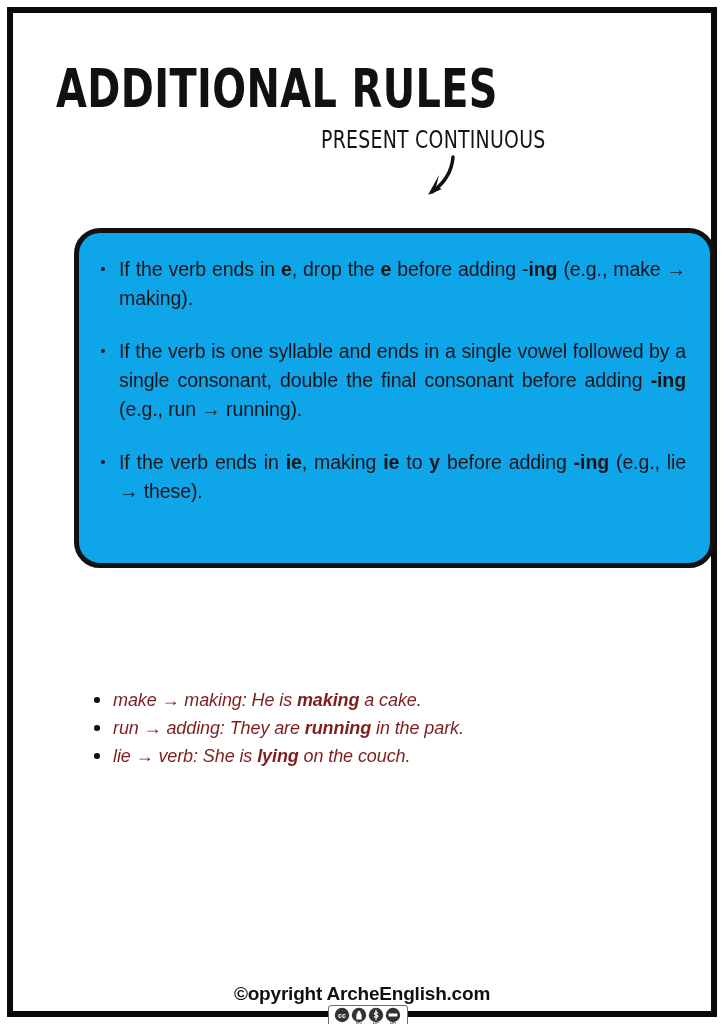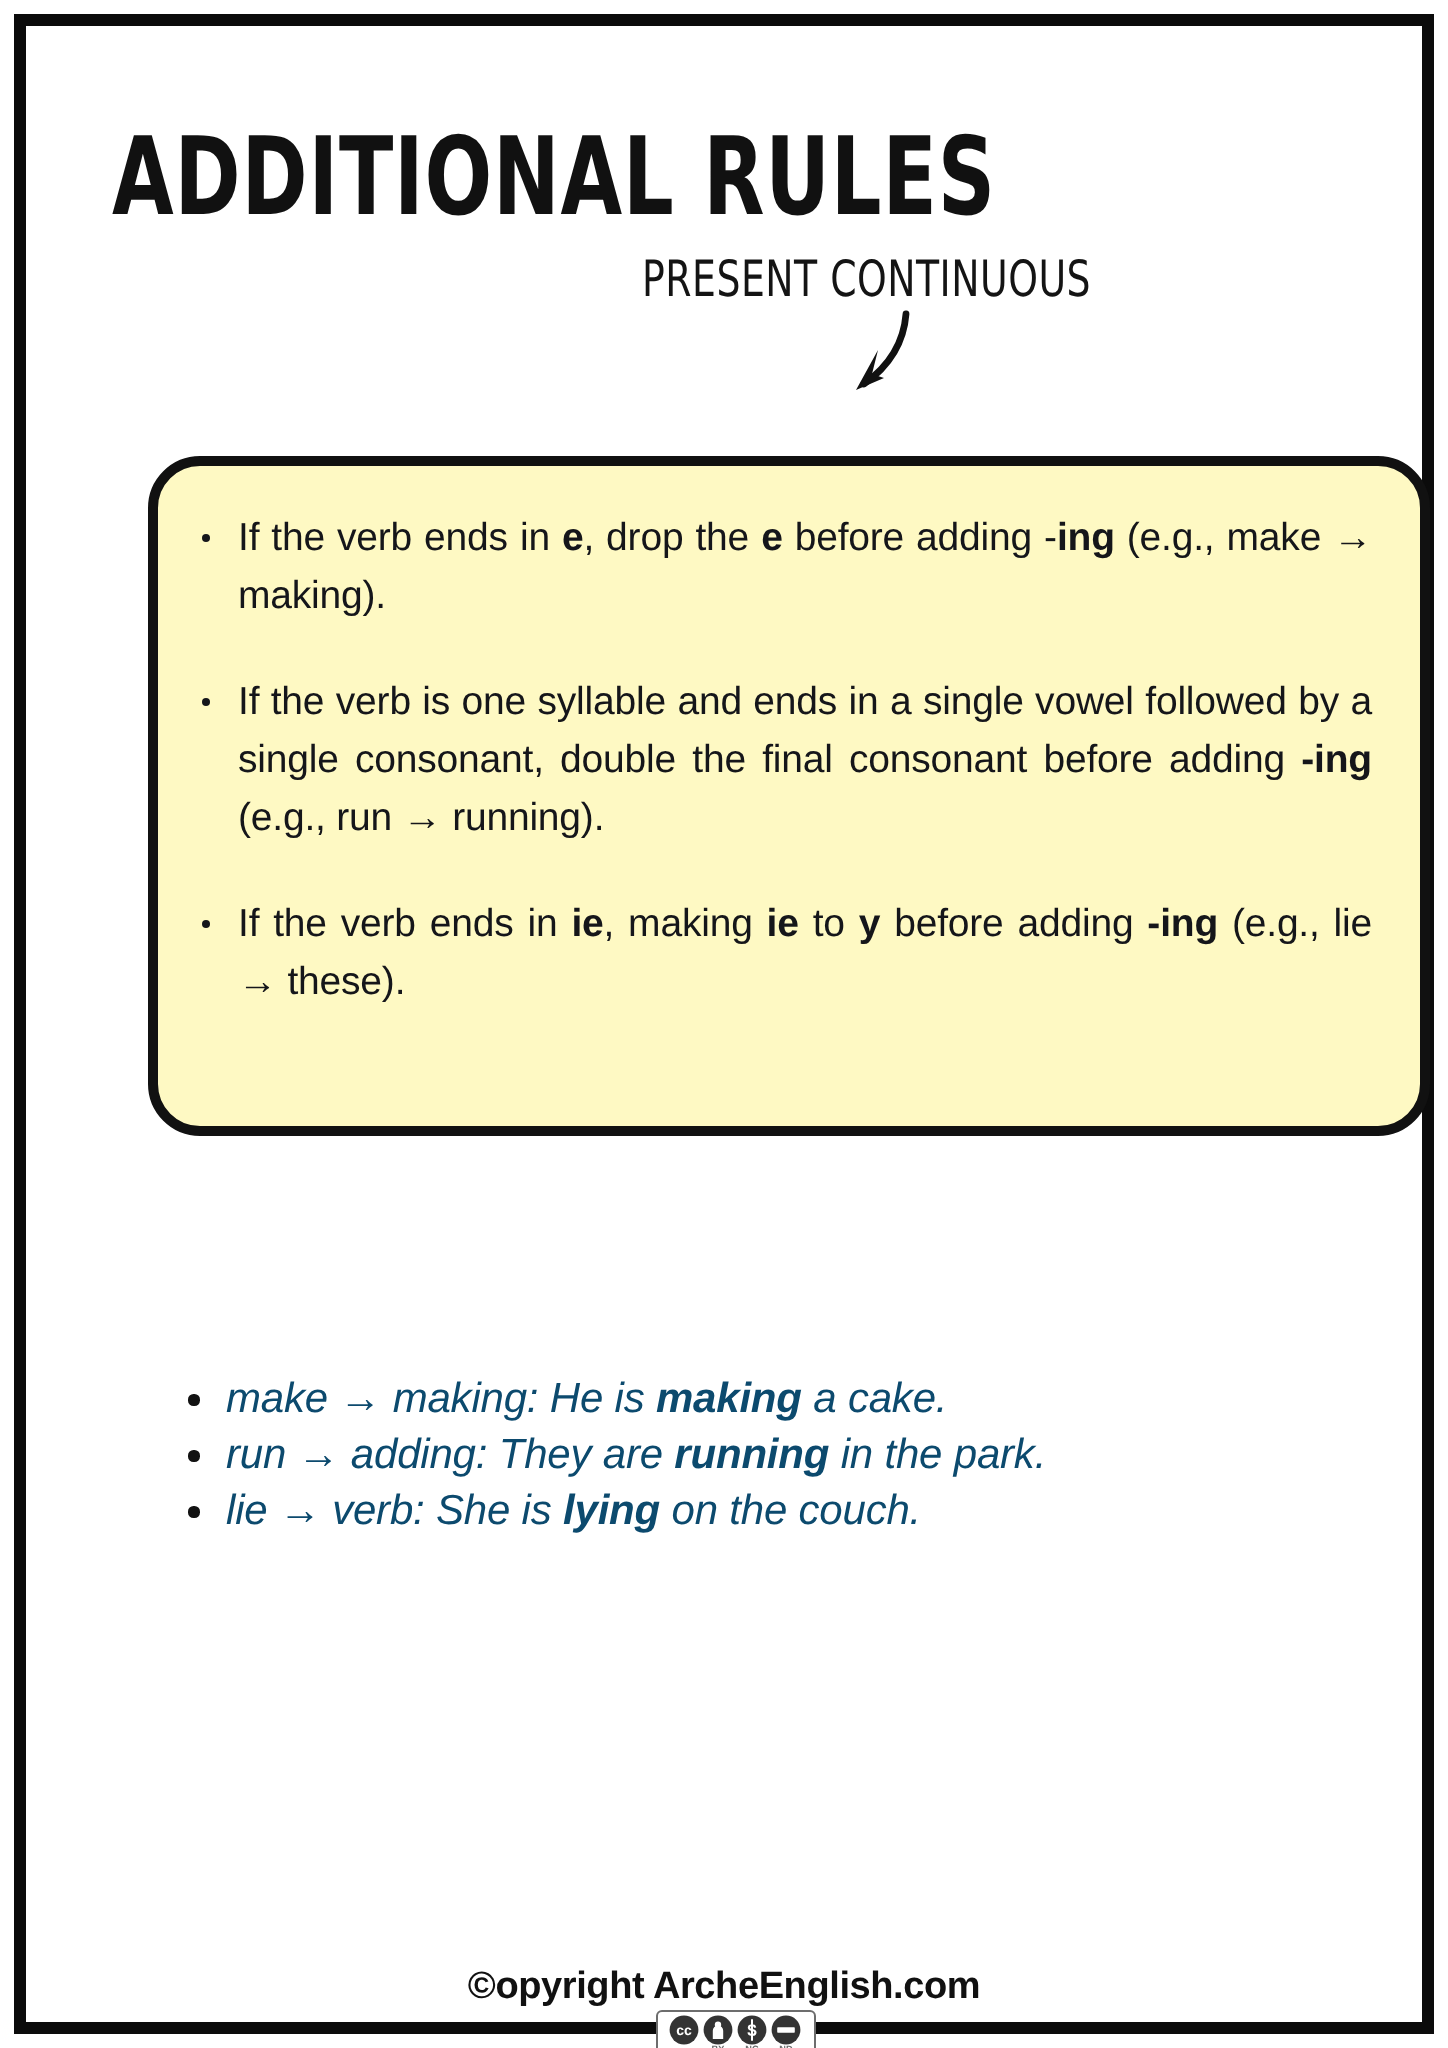--- a/index.html
+++ b/index.html
@@ -76,21 +76,21 @@
   }
 
   
   .rules-box {
     position: absolute;
     left: 74px;
     top: 228px;
     width: 641px;
     height: 340px;
     box-sizing: border-box;
-    background: #fef9c3;
+    background: #0ea5e9;
     border: 5px solid #111111;
     border-radius: 26px;
     padding: 22px 24px 18px 18px;
   }
 
   .rule-item {
     position: relative;
     padding-left: 22px;
     margin-bottom: 24px;
     font-size: 19.5px;
@@ -128,24 +128,24 @@
   .examples-list {
     position: absolute;
     left: 92px;
     top: 686px;
     width: 560px;
   }
 
   .example-item {
     position: relative;
     padding-left: 21px;
-    font-size: 21px;
+    font-size: 18px;
     line-height: 28px;
     font-style: italic;
-    color: #0c4a6e;
+    color: #7f1d1d;
     white-space: nowrap;
     letter-spacing: -0.1px;
   }
 
   .example-item .dot {
     position: absolute;
     left: 2px;
     top: 11px;
     width: 5.5px;
     height: 5.5px;

